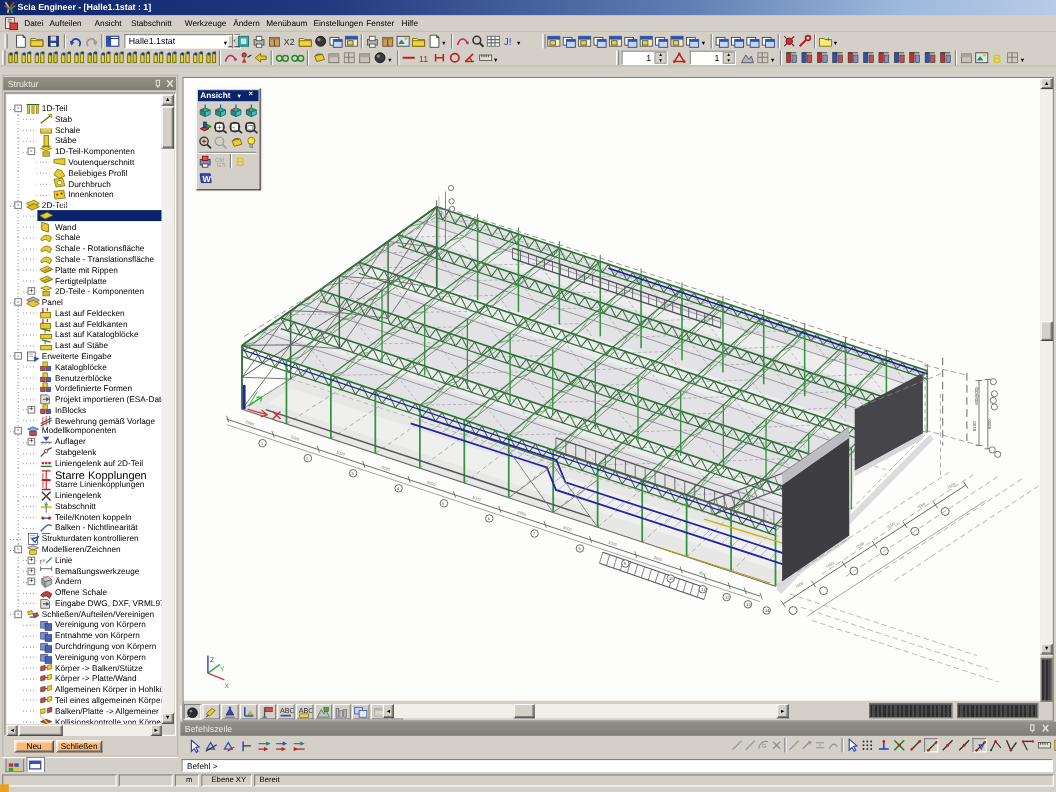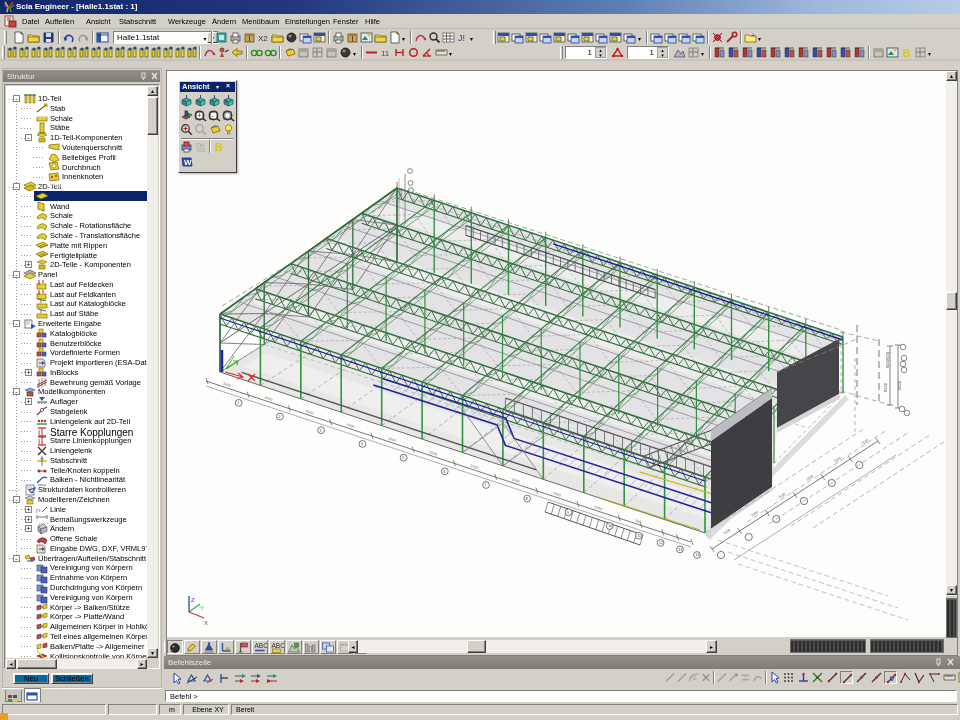--- a/index.html
+++ b/index.html
@@ -1,16 +1,16 @@
 <!DOCTYPE html>
 <html><head><meta charset="utf-8"><style>
 
 *{margin:0;padding:0;box-sizing:border-box}
 html,body{width:960px;height:720px;overflow:hidden;font-family:"Liberation Sans",sans-serif;background:#d4d0c8}
-.btn{background:#0369a1;border:1px solid;border-color:#ffffff #404040 #404040 #ffffff;box-shadow:inset 1px 1px 0 #f0ede6, inset -1px -1px 0 #808080}
+.btn{background:#fdba74;border:1px solid;border-color:#ffffff #404040 #404040 #ffffff;box-shadow:inset 1px 1px 0 #f0ede6, inset -1px -1px 0 #808080}
 .sep{position:absolute;width:2px;border-left:1px solid #808080;border-right:1px solid #ffffff}
 .grip{position:absolute;width:3px;border-left:1px solid #ffffff;border-right:1px solid #808080}
 .sb{background:#f1efe9}
 .sbtn{position:absolute;background:#d4d0c8;border:1px solid;border-color:#ffffff #404040 #404040 #ffffff;box-shadow:inset -1px -1px 0 #808080;font-size:6px;color:#000;text-align:center}
 .darkbar{background:repeating-linear-gradient(90deg,#2e2e2e 0 2px,#4a4a4a 2px 4px);border:1px solid #707070;box-shadow:inset 0 1px 0 #5a5a5a}
 .hdr{background:linear-gradient(180deg,#949288,#7e7c74);color:#e4e2da;font-size:8px}
 </style></head><body>
 <div style="position:absolute;left:0;top:0;width:960px;height:14px;background:linear-gradient(90deg,#10276e 0%,#21377e 30%,#5f7fb4 65%,#9db8dd 85%,#b6cce8 100%)">
     <svg style="position:absolute;left:3px;top:1px" width="12" height="12" viewBox="0 0 12 12">
       <path d="M2,1 L5,6 L4,11" stroke="#e8b020" stroke-width="1.6" fill="none"></path>
@@ -1041,21 +1041,21 @@
       <polygon points="6,4 6,8 9,6" fill="#3050b0"></polygon>
     </svg>
     <span style="position:absolute;left:44px;top:457.9px;font-size:7.5px;color:#000;white-space:nowrap">Eingabe DWG, DXF, VRML97</span>
     <div style="position:absolute;left:3px;top:472.2px;width:12px;height:1px;background-image:repeating-linear-gradient(90deg,#9a9a9a 0 1px,transparent 1px 3px)"></div>
     <div style="position:absolute;left:7px;top:468.7px;width:7px;height:7px;background:#fff;border:1px solid #848484;font-size:7px;line-height:5px;text-align:center;color:#000">-</div>
     <svg style="position:absolute;left:18px;top:466.65999999999997px" width="12" height="12" viewBox="0 0 12 12">
       <polygon points="1,3 5,2 6,5 2,6" fill="#e8cc30" stroke="#7a6a00" stroke-width="0.6"></polygon>
       <polygon points="6,5 10,4 11,7 7,8" fill="#c05050" stroke="#602020" stroke-width="0.6"></polygon>
       <line x1="3" y1="8" x2="9" y2="8" stroke="#3050b0" stroke-width="1"></line>
     </svg>
-    <span style="position:absolute;left:32px;top:467.7px;font-size:7.5px;color:#000;white-space:nowrap">Übertragen/Aufteilen/Stabschnitt</span>
+    <span style="position:absolute;left:32px;top:467.7px;font-size:7.5px;color:#000;white-space:nowrap">Schließen/Aufteilen/Vereinigen</span>
     <div style="position:absolute;left:15px;top:481.9px;width:12px;height:1px;background-image:repeating-linear-gradient(90deg,#9a9a9a 0 1px,transparent 1px 3px)"></div>
     <svg style="position:absolute;left:30px;top:476.43999999999994px" width="12" height="12" viewBox="0 0 12 12">
       <rect x="1" y="3" width="6" height="6" fill="#8090c8" stroke="#2a3f80" stroke-width="0.6"></rect>
       <rect x="5" y="5" width="6" height="6" fill="#5060b0" stroke="#202f70" stroke-width="0.6"></rect>
     </svg>
     <span style="position:absolute;left:44px;top:477.4px;font-size:7.5px;color:#000;white-space:nowrap">Vereinigung von Körpern</span>
     <div style="position:absolute;left:15px;top:491.7px;width:12px;height:1px;background-image:repeating-linear-gradient(90deg,#9a9a9a 0 1px,transparent 1px 3px)"></div>
     <svg style="position:absolute;left:30px;top:486.21999999999997px" width="12" height="12" viewBox="0 0 12 12">
       <rect x="1" y="3" width="6" height="6" fill="#8090c8" stroke="#2a3f80" stroke-width="0.6"></rect>
       <rect x="5" y="5" width="6" height="6" fill="#5060b0" stroke="#202f70" stroke-width="0.6"></rect>

